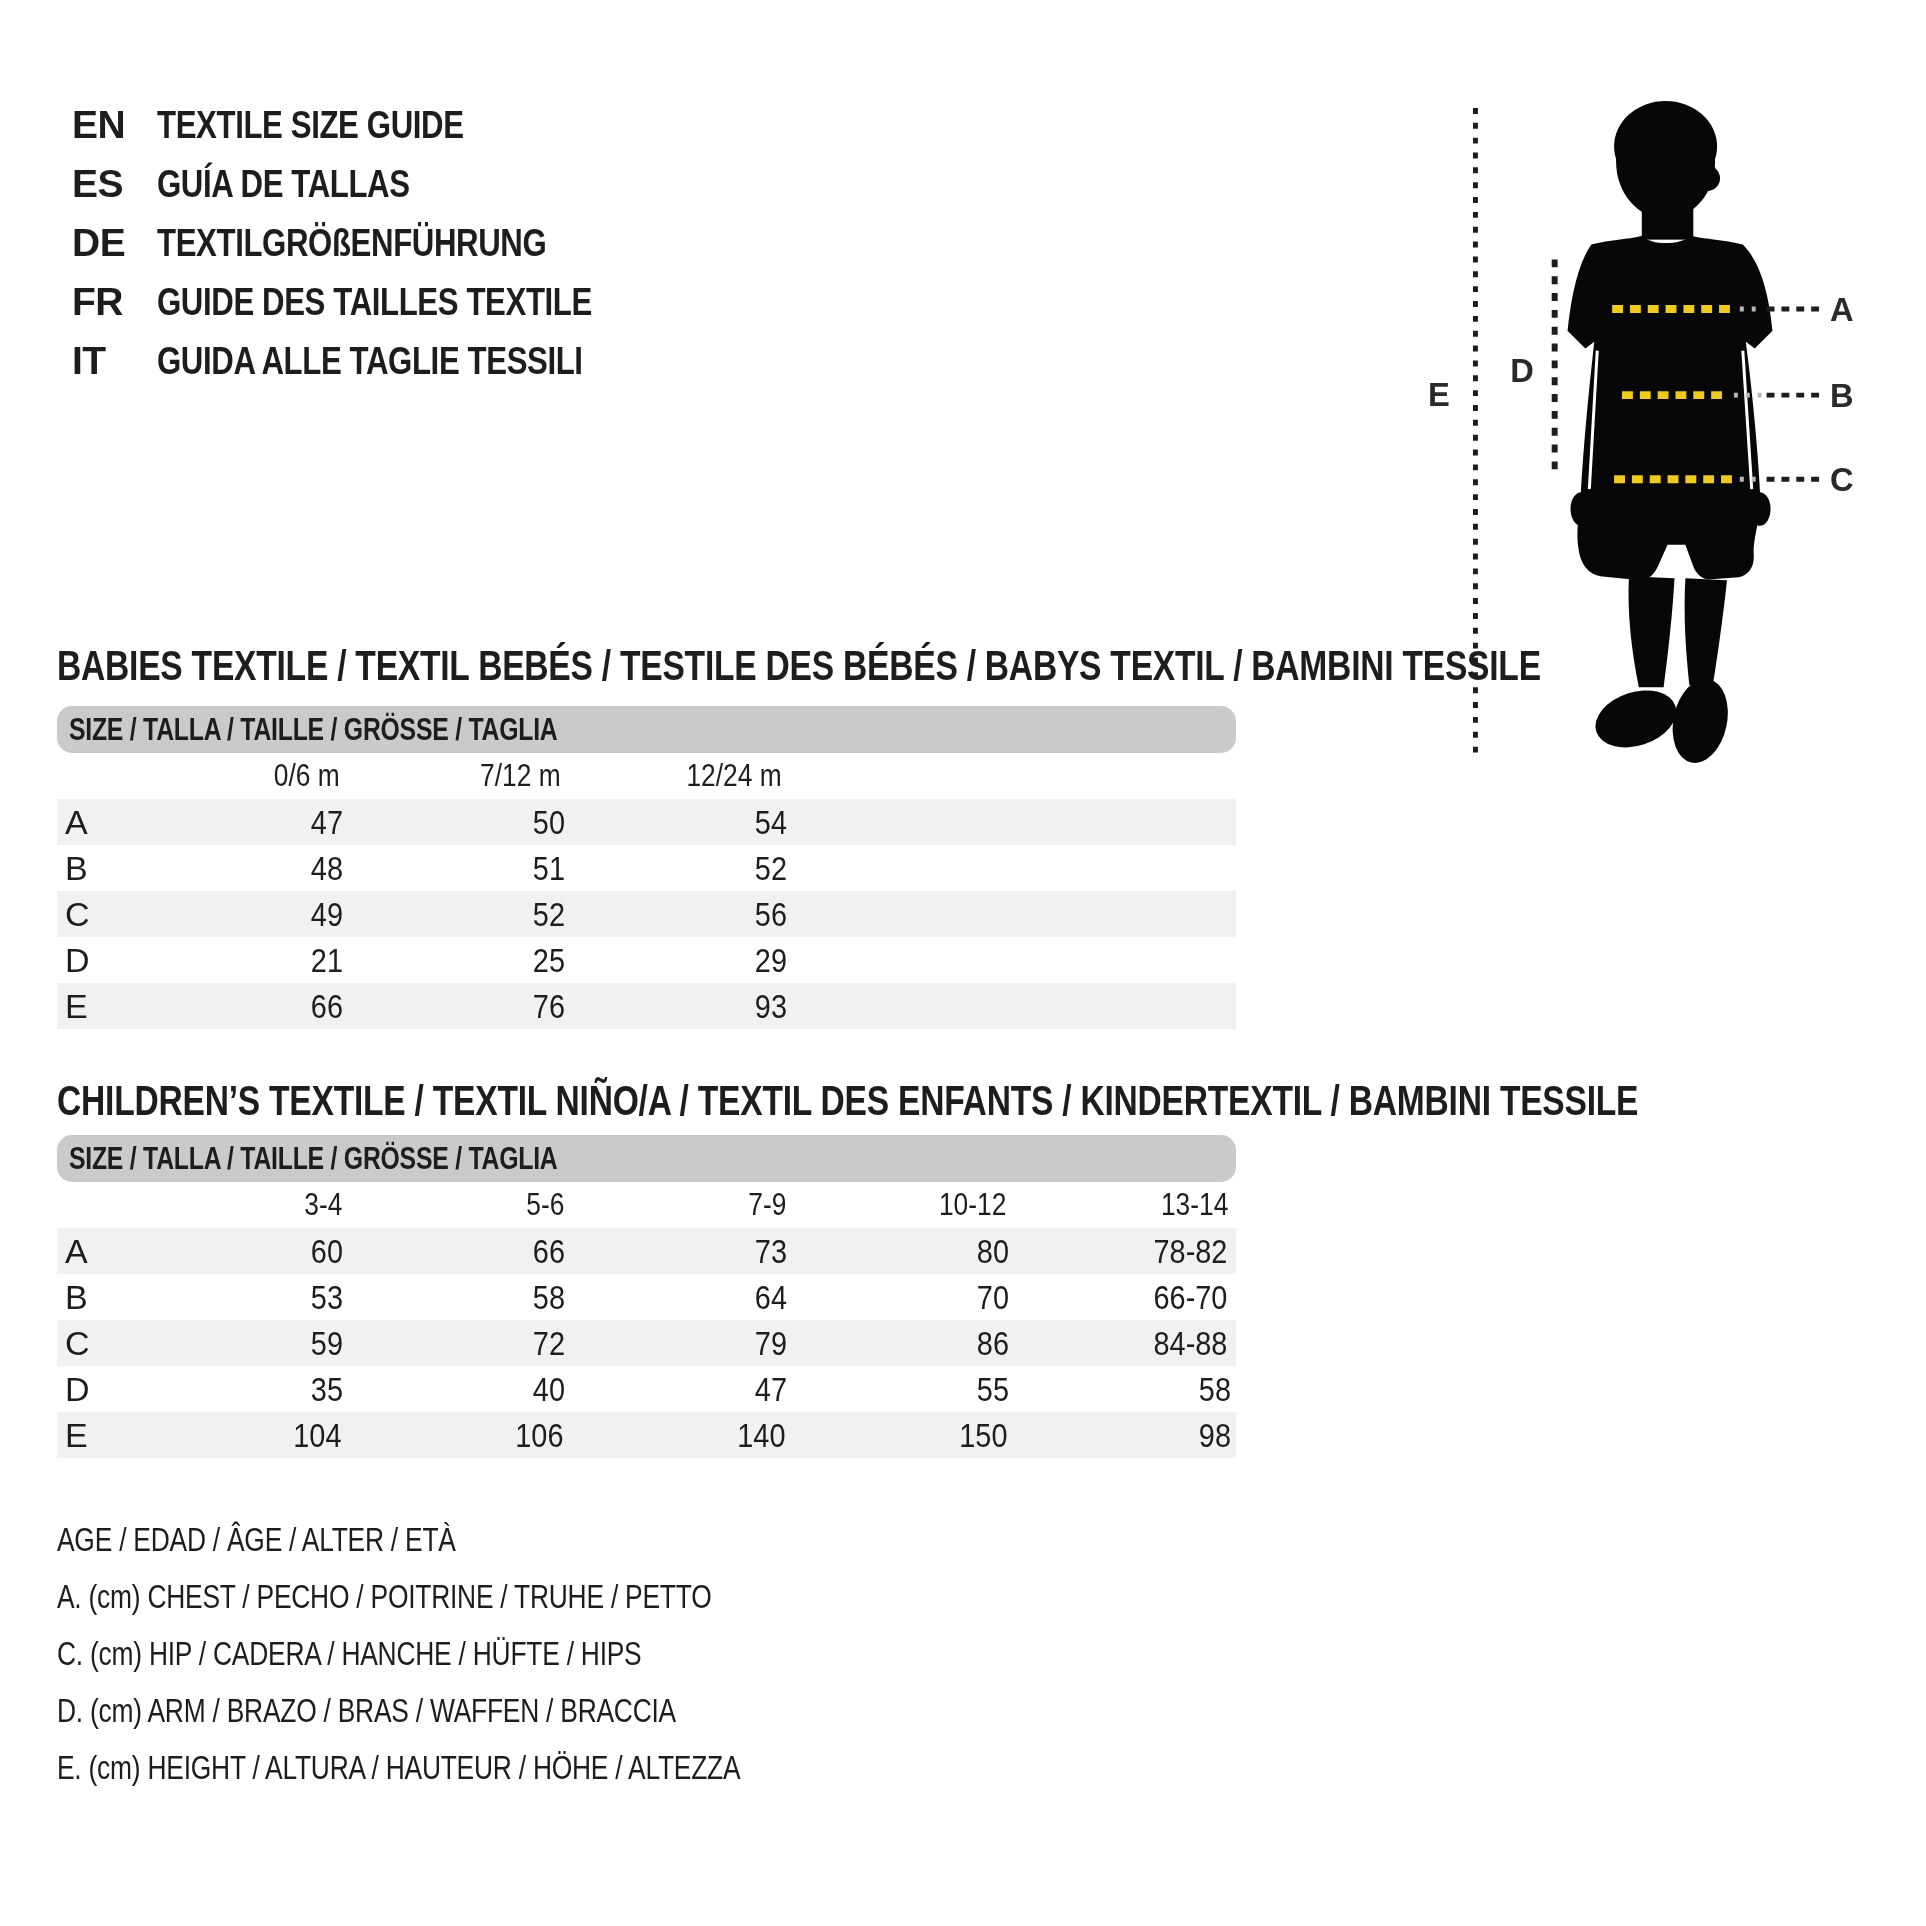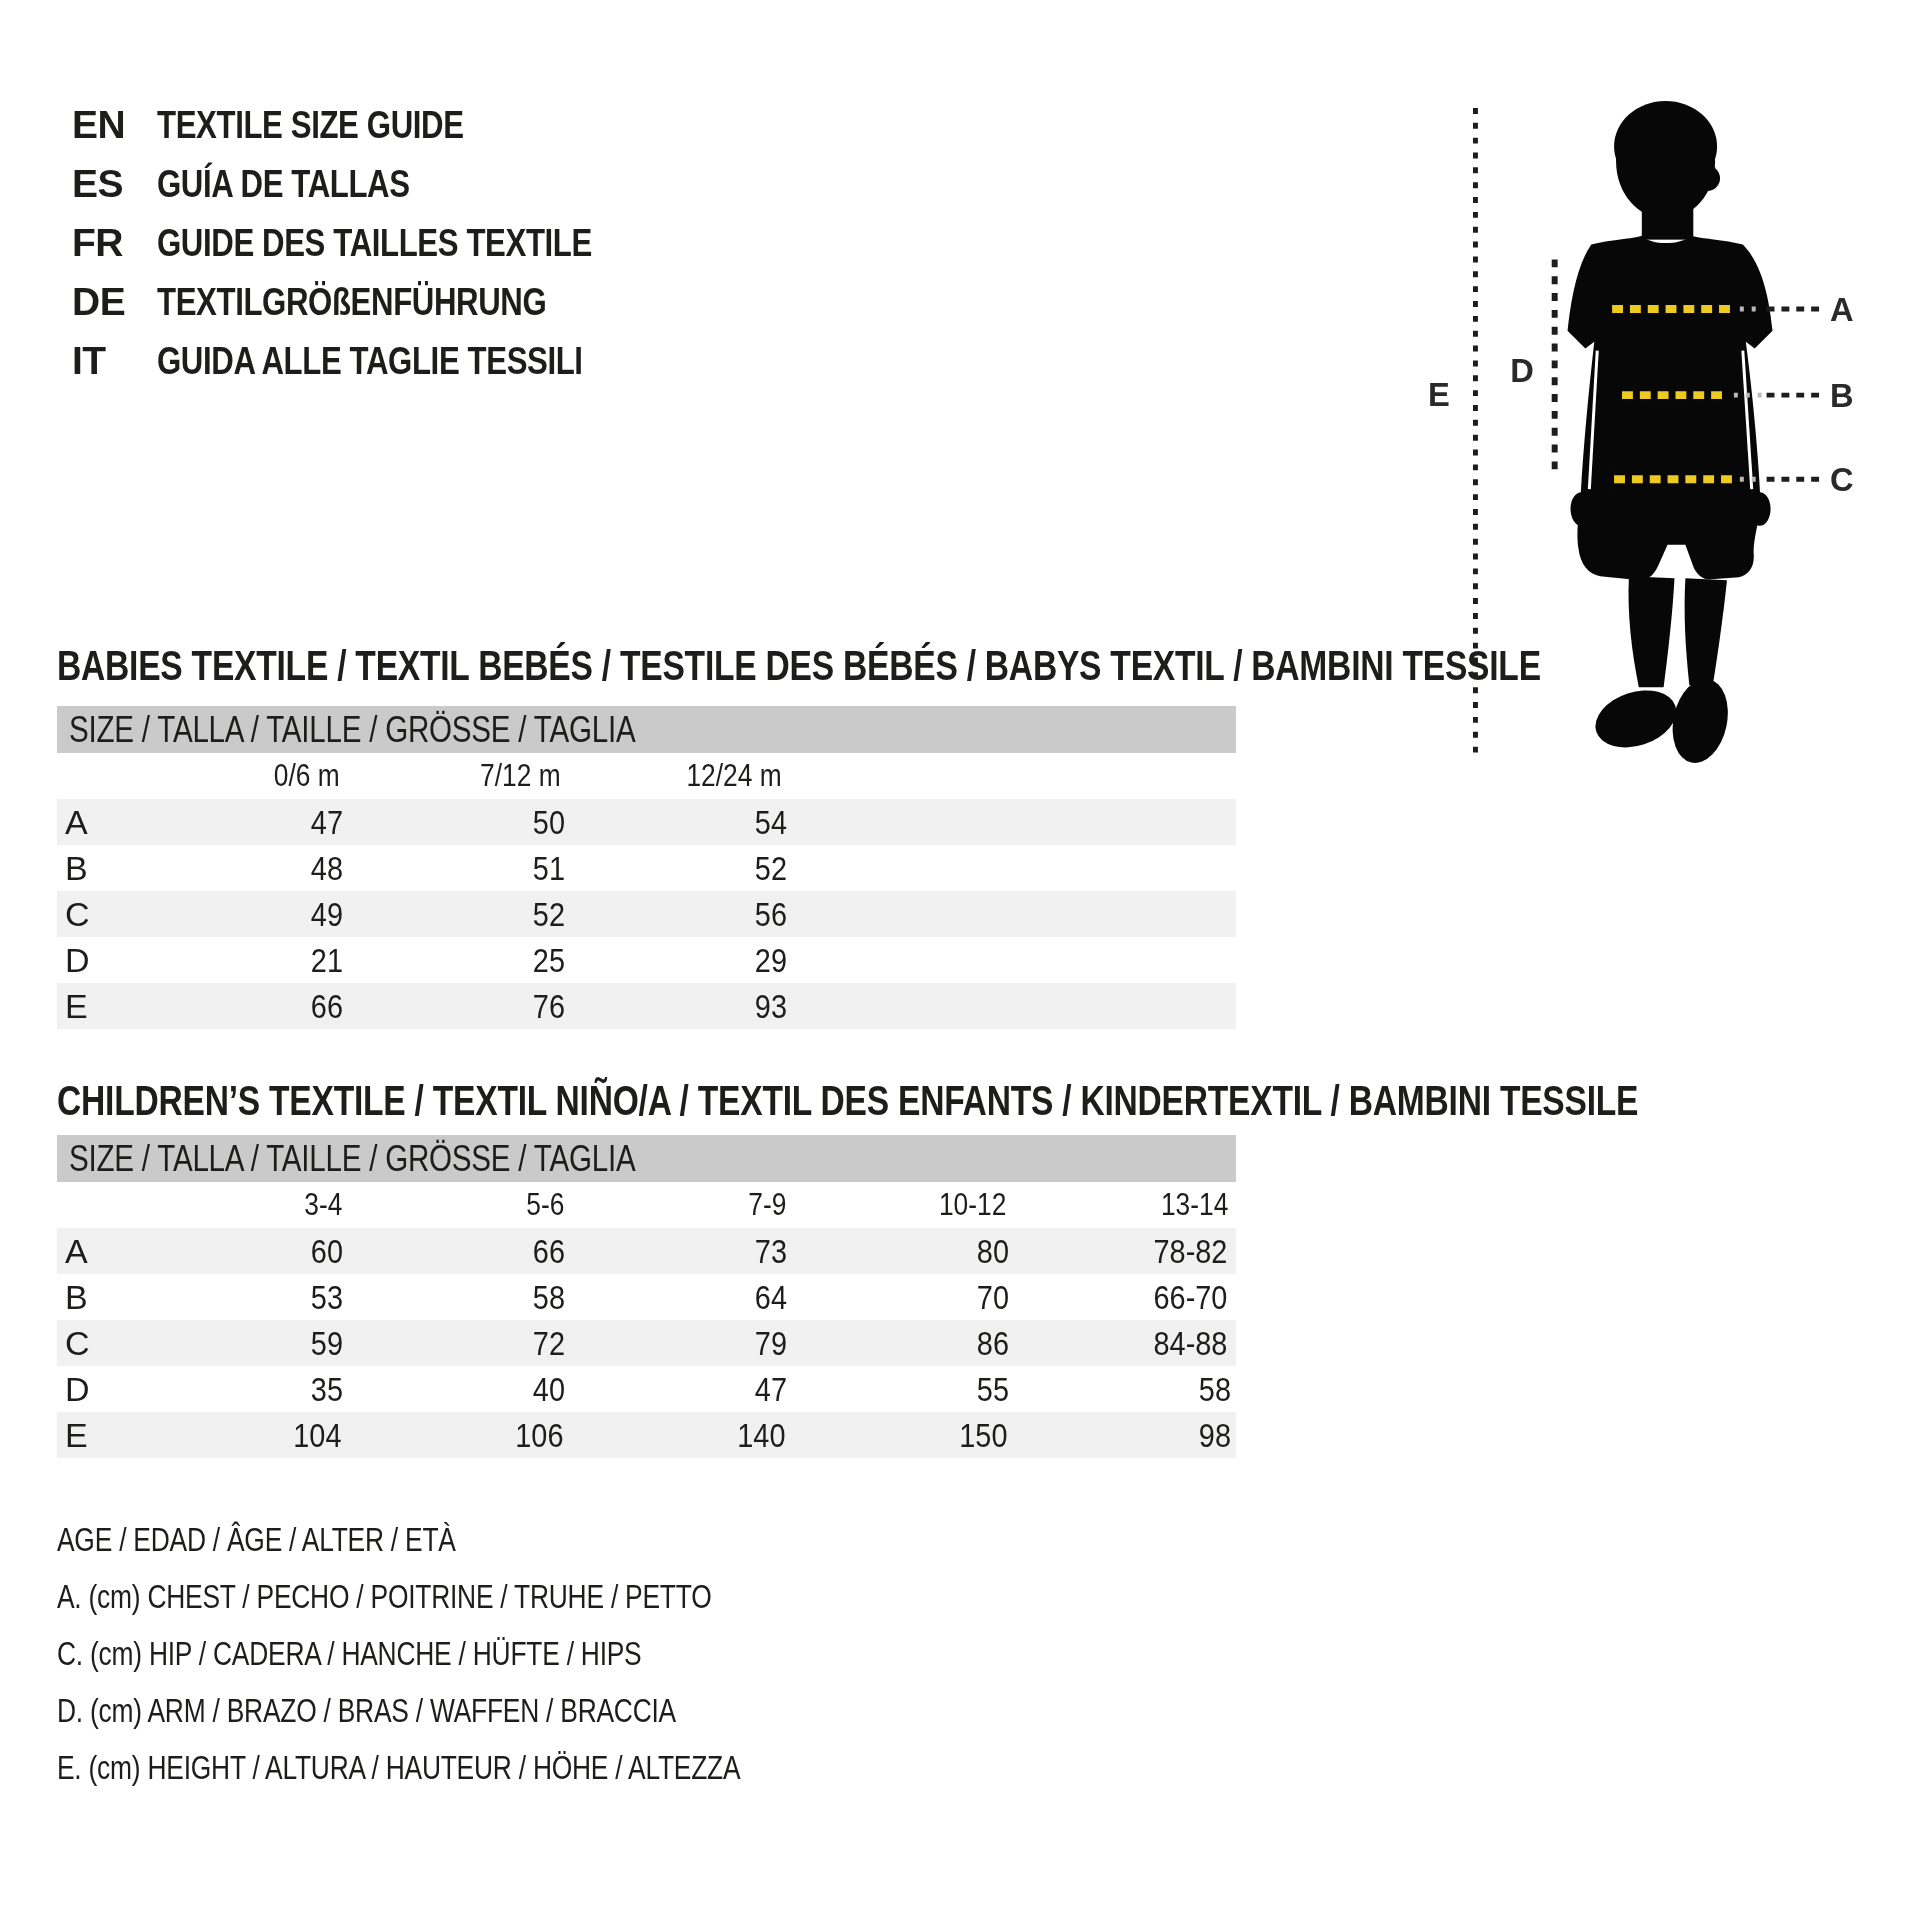--- a/index.html
+++ b/index.html
@@ -22,21 +22,21 @@
   
   .section-title{position:absolute;left:57px;font-size:42px;font-weight:600;letter-spacing:-0.3px;white-space:nowrap;}
   .section-title.babies{top:642px;}
   .section-title.children{top:1077px;}
 
   
   .size-table{position:absolute;left:57px;width:1179px;}
   .size-table.babies{top:706px;}
   .size-table.children{top:1135px;}
   .size-bar{height:47px;background:#cacaca;display:flex;align-items:center;padding-left:12px;box-sizing:border-box;
-            font-size:37px;font-weight:400;letter-spacing:-0.3px;}
+            font-size:31px;font-weight:700;letter-spacing:-0.3px;border-radius:15px;}
   .trow{display:grid;height:46px;align-items:center;font-size:34px;}
   .size-table.babies .trow{grid-template-columns:67px 222px 222px 222px 1fr;}
   .size-table.children .trow{grid-template-columns:67px 222px 222px 222px 222px 222px 1fr;}
   .trow .cell{text-align:right;}
   .trow .rlabel{text-align:left;padding-left:8px;font-weight:500;}
   .trow.head{font-size:31px;font-weight:500;}
   .trow.stripe{background:#f1f1f1;}
 
   
   .legend{position:absolute;left:57px;top:1521px;}
@@ -50,26 +50,26 @@
   <div class="lang-block">
     <div class="lang-row">
       <span class="lang-code">EN</span>
       <span class="lang-title cond">TEXTILE SIZE GUIDE</span>
     </div>
     <div class="lang-row">
       <span class="lang-code">ES</span>
       <span class="lang-title cond">GUÍA DE TALLAS</span>
     </div>
     <div class="lang-row">
+      <span class="lang-code">DE</span>
+      <span class="lang-title cond">TEXTILGRÖßENFÜHRUNG</span>
+    </div>
+    <div class="lang-row">
       <span class="lang-code">FR</span>
       <span class="lang-title cond">GUIDE DES TAILLES TEXTILE</span>
-    </div>
-    <div class="lang-row">
-      <span class="lang-code">DE</span>
-      <span class="lang-title cond">TEXTILGRÖßENFÜHRUNG</span>
     </div>
     <div class="lang-row">
       <span class="lang-code">IT</span>
       <span class="lang-title cond">GUIDA ALLE TAGLIE TESSILI</span>
     </div>
   </div>
 
   <svg class="fig" viewBox="0 0 1946 1946">
 
     <line x1="1490" y1="109" x2="1490" y2="766" stroke="#1d1d1b" stroke-width="5" stroke-dasharray="6 9"></line>

